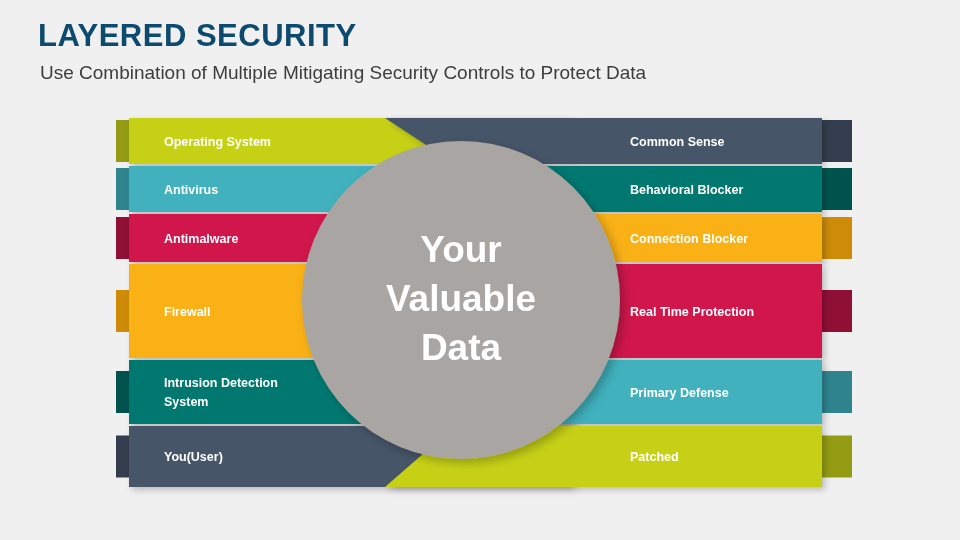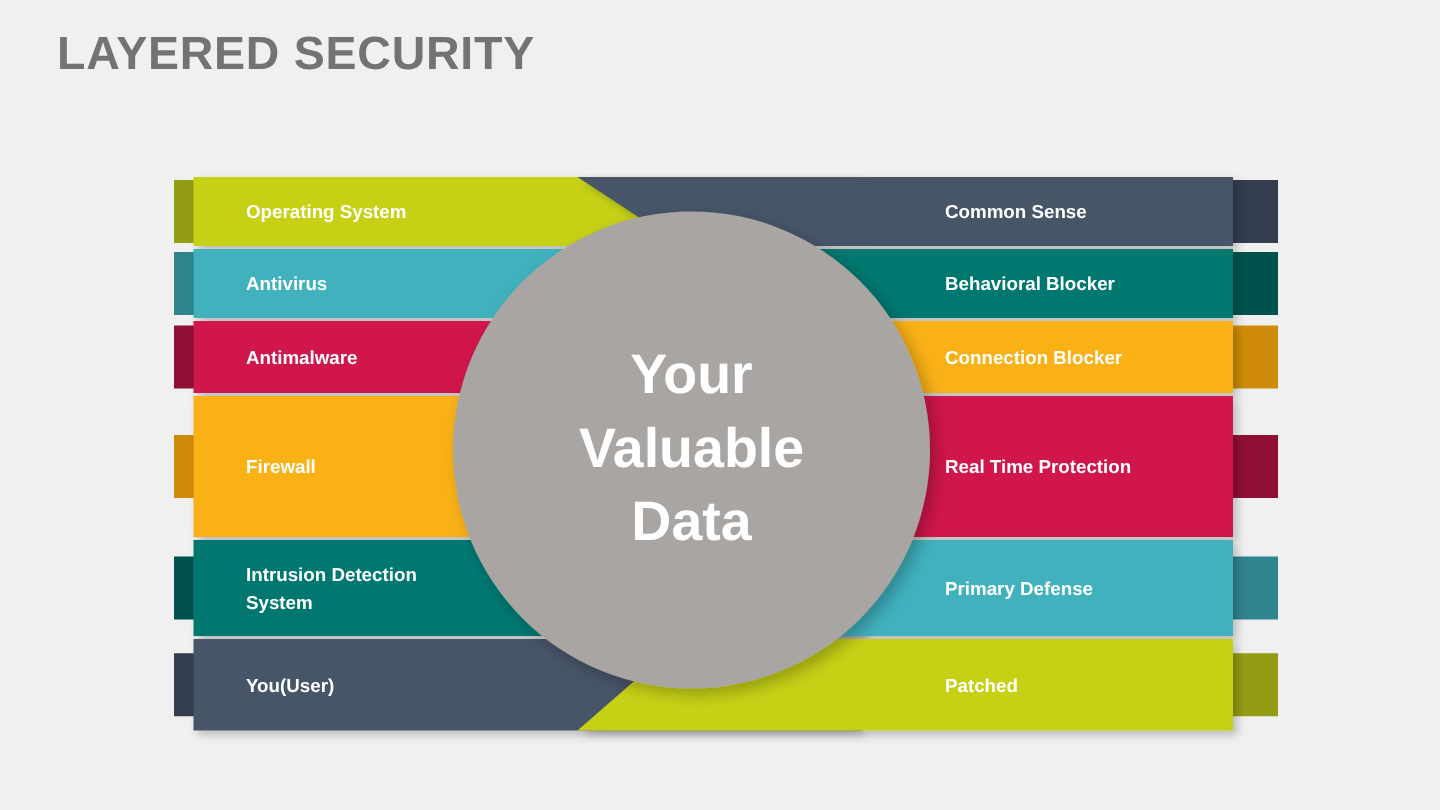--- a/index.html
+++ b/index.html
@@ -20,21 +20,21 @@
     height: 540px;
     background: #f0f0f0;
   }
   #title {
     position: absolute;
     left: 38px;
     top: 18px;
     font-size: 31px;
     font-weight: bold;
     letter-spacing: 0.5px;
-    color: #737373;
+    color: #0c4a6e;
     font-family: "Liberation Sans", sans-serif;
     white-space: nowrap;
   }
   #subtitle {
     position: absolute;
     left: 40px;
     top: 62px;
     font-size: 19px;
     font-weight: normal;
     color: #3d3d3d;
@@ -61,20 +61,21 @@
     fill: #ffffff;
     text-anchor: middle;
   }
 </style>
 </head>
 <body>
 
 <div id="slide">
 
   <div id="title">LAYERED SECURITY</div>
+  <div id="subtitle">Use Combination of Multiple Mitigating Security Controls to Protect Data</div>
 
   <svg id="diagram" viewBox="0 0 960 540" xmlns="http://www.w3.org/2000/svg">
     <defs>
       <filter id="softShadow" x="-30%" y="-30%" width="180%" height="180%">
         <feDropShadow dx="3" dy="3" stdDeviation="3" flood-color="#000000" flood-opacity="0.22"></feDropShadow>
       </filter>
       <filter id="circleShadow" x="-25%" y="-25%" width="160%" height="160%">
         <feDropShadow dx="4" dy="4" stdDeviation="5" flood-color="#000000" flood-opacity="0.25"></feDropShadow>
       </filter>
     </defs>

